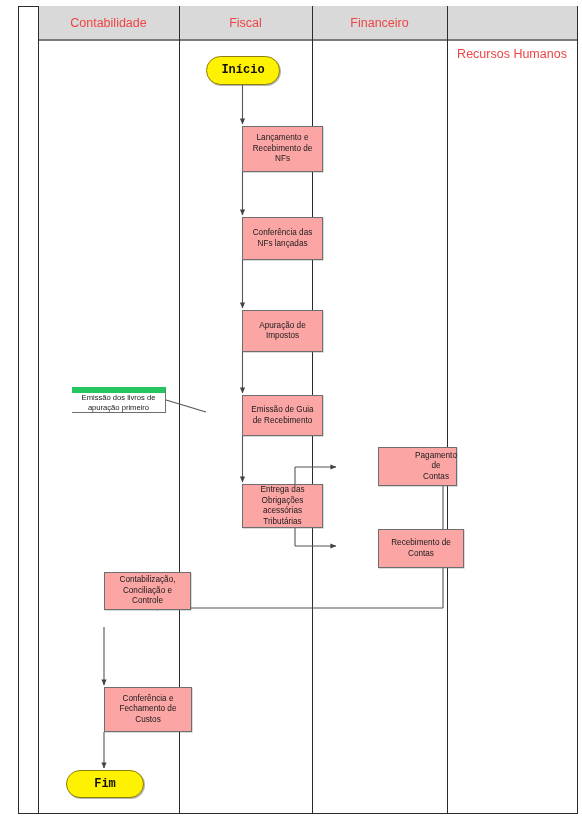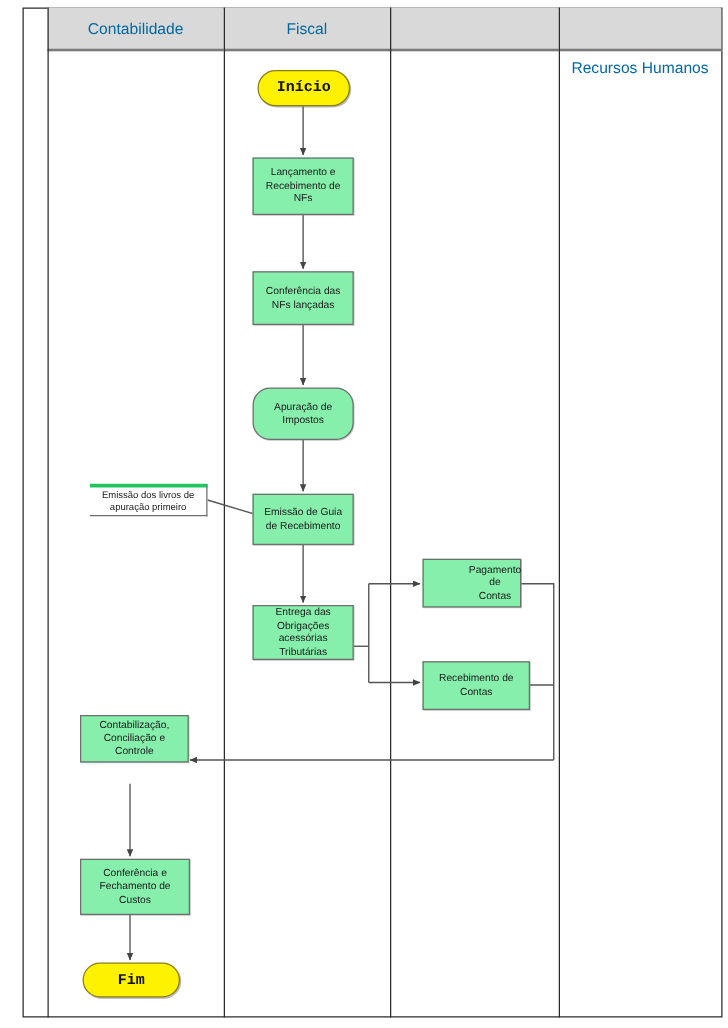--- a/index.html
+++ b/index.html
@@ -45,58 +45,59 @@
     border-bottom: 2px solid #7a7a7a;
     box-sizing: border-box;
   }
   .header-label {
     position: absolute;
     top: 6px;
     height: 35px;
     line-height: 35px;
     text-align: center;
     font-size: 12.5px;
-    color: #0369a1;
+    color: #ef4444;
     white-space: nowrap;
     overflow: hidden;
   }
 
   
   .node {
     position: absolute;
     box-sizing: border-box;
     display: flex;
     align-items: center;
     justify-content: center;
     text-align: center;
     font-size: 8.2px;
     line-height: 10.5px;
     color: #1a1a1a;
     padding: 2px 3px;
   }
   .process {
-    background: #86efac;
+    background: #fca5a5;
     border: 1px solid #6e6e6e;
     box-shadow: 0.6px 0.6px 0 rgba(120,120,120,0.45);
+    margin-left: 40px;
   }
   .terminal {
     background: #fff200;
     border: 1.4px solid #8a7f10;
     border-radius: 999px;
     font-size: 12px;
     font-weight: bold;
     color: #101010;
     box-shadow: 1px 1px 0 rgba(110,110,110,0.5);
     font-family: Liberation Mono, monospace;
   }
   .note {
     position: absolute;
     box-sizing: border-box;
     background: #ffffff;
-    border-top: 3px solid #22c55e;
+    border-top: 6px solid #22c55e;
     border-right: 1px solid #6e6e6e;
     border-bottom: 1px solid #6e6e6e;
     border-left: none;
     display: flex;
     align-items: center;
     justify-content: center;
     text-align: center;
     font-size: 7.6px;
     line-height: 10px;
     color: #1a1a1a;
@@ -120,20 +121,21 @@
 
   <div class="lane-frame"></div>
 
   <div class="header-band" style="left:38px;  width:141px;"></div>
   <div class="header-band" style="left:179px; width:133px;"></div>
   <div class="header-band" style="left:312px; width:135px;"></div>
   <div class="header-band" style="left:447px; width:130px;"></div>
 
   <div class="header-label" style="left:38px;  width:141px;">Contabilidade</div>
   <div class="header-label" style="left:179px; width:133px;">Fiscal</div>
+  <div class="header-label" style="left:312px; width:135px;">Financeiro</div>
   <div class="header-label" style="left:447px; width:130px;margin-top:31px;">Recursos Humanos</div>
 
   <div class="lane-divider" style="left:38px;"></div>
   <div class="lane-divider" style="left:179px;"></div>
   <div class="lane-divider" style="left:312px;"></div>
   <div class="lane-divider" style="left:447px;"></div>
 
   <svg id="wires" viewBox="0 0 582 822" xmlns="http://www.w3.org/2000/svg">
     <defs>
       <marker id="arw" markerWidth="7" markerHeight="7" refX="5.6" refY="2.6" orient="auto" markerUnits="userSpaceOnUse">
@@ -181,21 +183,21 @@
     <span class="node-text">Lançamento e
 Recebimento de
 NFs</span>
   </div>
 
   <div class="node process" style="left:202px; top:217px; width:81px; height:43px;">
     <span class="node-text">Conferência das
 NFs lançadas</span>
   </div>
 
-  <div class="node process" style="left:202px; top:310px; width:81px; height:42px;border-radius:14px;">
+  <div class="node process" style="left:202px; top:310px; width:81px; height:42px;">
     <span class="node-text">Apuração de
 Impostos</span>
   </div>
 
   <div class="node process" style="left:202px; top:395px; width:81px; height:41px;">
     <span class="node-text">Emissão de Guia
 de Recebimento</span>
   </div>
 
   <div class="node process" style="left:202px; top:484px; width:81px; height:44px;">

